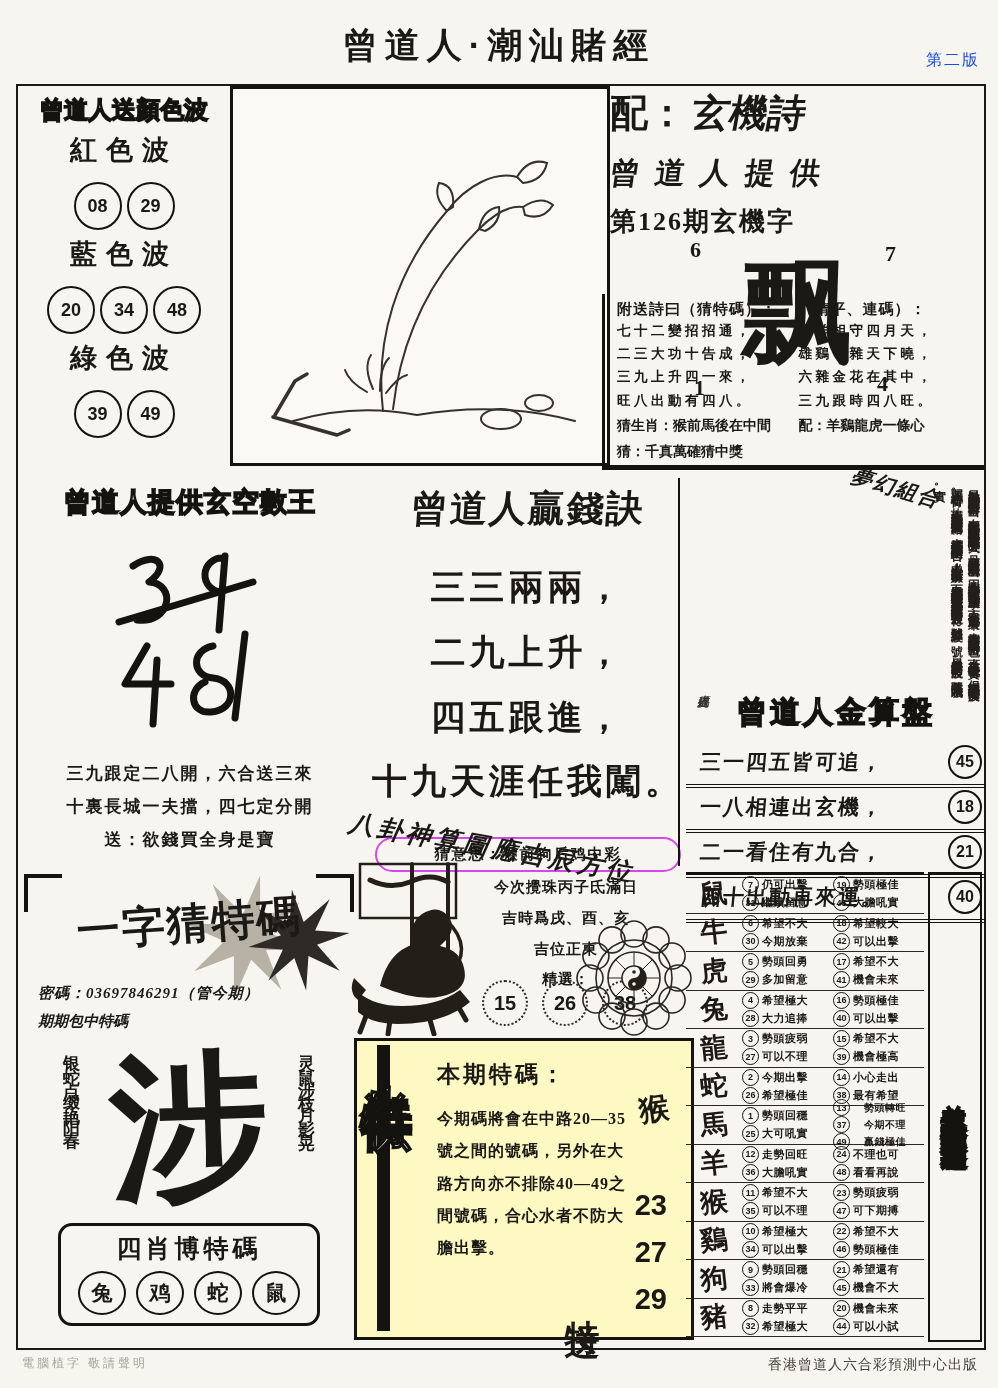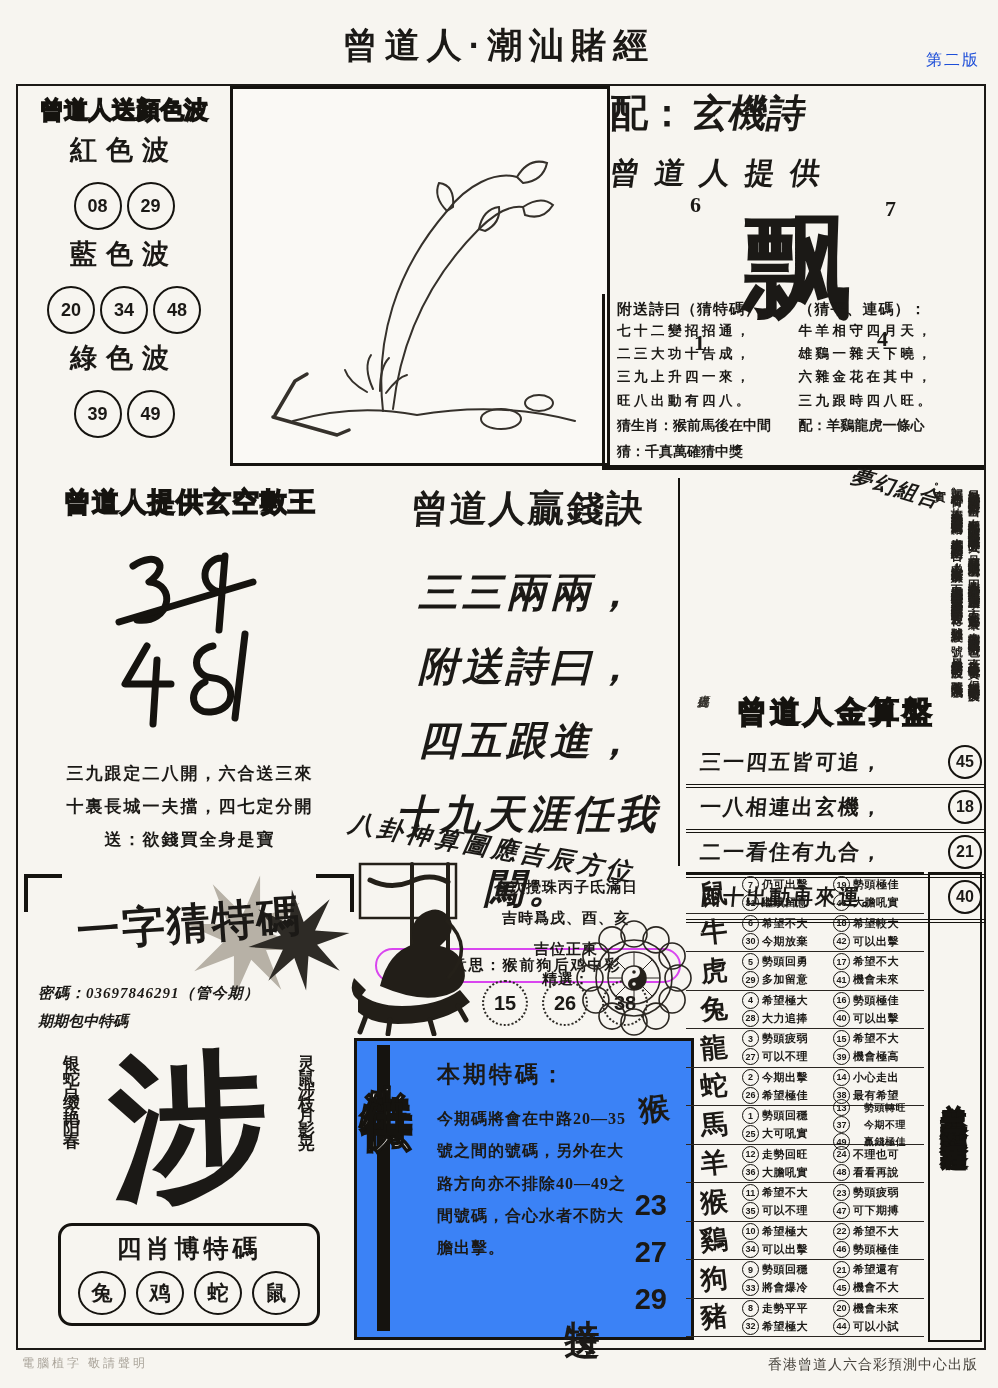--- a/index.html
+++ b/index.html
@@ -53,21 +53,21 @@
   .xuankong{left:4px;top:398px;width:336px;text-align:center;}
   .xk-header{font-size:27px;font-weight:900;font-family:"Liberation Sans","DejaVu Sans",sans-serif;letter-spacing:1px;}
   .xk-scribble{margin:18px auto 0;}
   .xk-lines{margin-top:14px;}
   .xk-line{font-size:17px;font-weight:700;letter-spacing:2px;line-height:1.95;}
 
   
   .win-verse{left:344px;top:398px;width:332px;text-align:center;}
   .wv-header{font-size:37px;font-weight:900;letter-spacing:2px;transform:skewX(-4deg);}
   .wv-lines{margin-top:22px;}
-  .wv-line{font-size:40px;font-weight:800;letter-spacing:4px;line-height:1.85;font-style:italic;}
+  .wv-line{font-size:35px;font-weight:800;letter-spacing:4px;line-height:1.85;}
   .wv-hint{margin:22px auto 0;width:302px;border:2px solid #d946ef;border-radius:20px;padding:6px 0;
            font-size:15px;font-weight:800;letter-spacing:2px;}
 
   
   .right-col-divider{left:660px;top:392px;width:0px;height:388px;border-left:2.5px solid #15130f;}
   .dream{left:668px;top:388px;width:298px;height:214px;}
   .dream-title{position:absolute;right:42px;top:0px;font-size:21px;font-weight:900;transform:rotate(16deg);
                font-style:italic;letter-spacing:2px;}
   .dream-body{position:absolute;right:2px;top:6px;height:200px;writing-mode:vertical-rl;
               font-size:12px;line-height:1.42;letter-spacing:1px;font-weight:600;color:#23201c;}
@@ -110,21 +110,21 @@
             transform:rotate(10deg);transform-origin:left top;white-space:nowrap;font-style:italic;}
   .bg-horse{position:absolute;left:2px;top:58px;}
   .bg-lines{position:absolute;left:134px;top:72px;width:168px;text-align:center;font-size:15px;font-weight:800;
             line-height:2.05;letter-spacing:1px;}
   .bg-picks{position:absolute;left:134px;top:180px;display:flex;gap:14px;}
   .pick{width:42px;height:42px;border:2.5px dotted #2b2823;border-radius:50%;display:flex;align-items:center;
         justify-content:center;font-size:20px;font-weight:800;font-family:"Liberation Sans","DejaVu Sans",sans-serif;}
   .bg-compass{position:absolute;right:2px;top:120px;}
 
   
-  .special{left:336px;top:952px;width:340px;height:302px;border:3px solid #15130f;box-sizing:border-box;background:#3b82f6;}
+  .special{left:336px;top:952px;width:340px;height:302px;border:3px solid #15130f;box-sizing:border-box;background:#fef9c3;}
   .sp-stripe{position:absolute;left:20px;top:4px;width:13px;height:286px;background:#15130f;}
   .sp-banner{position:absolute;left:2px;top:2px;height:290px;writing-mode:vertical-rl;font-size:52px;font-weight:900;
              letter-spacing:6px;line-height:56px;font-family:"Liberation Sans","DejaVu Sans",sans-serif;}
   .sp-header{position:absolute;left:80px;top:18px;font-size:23px;font-weight:900;letter-spacing:3px;}
   .sp-body{position:absolute;left:80px;top:62px;width:196px;font-size:16px;font-weight:700;line-height:2.02;letter-spacing:1px;}
   .sp-monkey{position:absolute;right:22px;top:48px;font-size:30px;font-weight:900;transform:rotate(-8deg);}
   .sp-tesong{position:absolute;right:86px;bottom:34px;writing-mode:vertical-rl;font-size:35px;font-weight:900;
              font-family:"Liberation Sans","DejaVu Sans",sans-serif;letter-spacing:6px;}
   .sp-nums{position:absolute;right:24px;bottom:14px;text-align:center;}
   .sp-num{font-size:29px;font-weight:800;font-family:"Liberation Sans","DejaVu Sans",sans-serif;line-height:1.62;}
@@ -208,20 +208,21 @@
           <path d="M62,292 l-20,34 M62,292 l12,-7 M40,328 l64,18 M104,346 l12,-5" stroke-width="3.5"></path>
         </g>
       </svg>
     </div>
 
     <div class="mystic">
       <div class="mystic-line1">
         <span>配：</span><span class="val">玄機詩</span>
       </div>
       <div class="mystic-provider">曾道人提供</div>
+      <div class="mystic-issue">第126期玄機字</div>
       <div class="mystic-charwrap">
         <span class="corner-num corner-tl">6</span>
         <span class="corner-num corner-tr">7</span>
         <span class="corner-num corner-bl">1</span>
         <span class="corner-num corner-br">4</span>
         <div class="mystic-char">飘</div>
       </div>
     </div>
 
     <div class="poem-box">
@@ -266,21 +267,21 @@
           <div class="xk-line">三九跟定二八開，六合送三來</div>
           <div class="xk-line">十裏長城一夫擋，四七定分開</div>
           <div class="xk-line">送：欲錢買全身是寶</div>
         </div>
     </div>
 
     <div class="win-verse">
       <div class="wv-header">曾道人贏錢訣</div>
       <div class="wv-lines">
           <div class="wv-line">三三兩兩，</div>
-          <div class="wv-line">附送詩曰，</div>
+          <div class="wv-line">二九上升，</div>
           <div class="wv-line">四五跟進，</div>
           <div class="wv-line">十九天涯任我闖。</div>
         </div>
       <div class="wv-hint">猜意思：猴前狗后鸡中彩</div>
     </div>
 
     <div class="right-col-divider"></div>
 
     <div class="dream">
       <div class="dream-title">夢幻組合</div>

